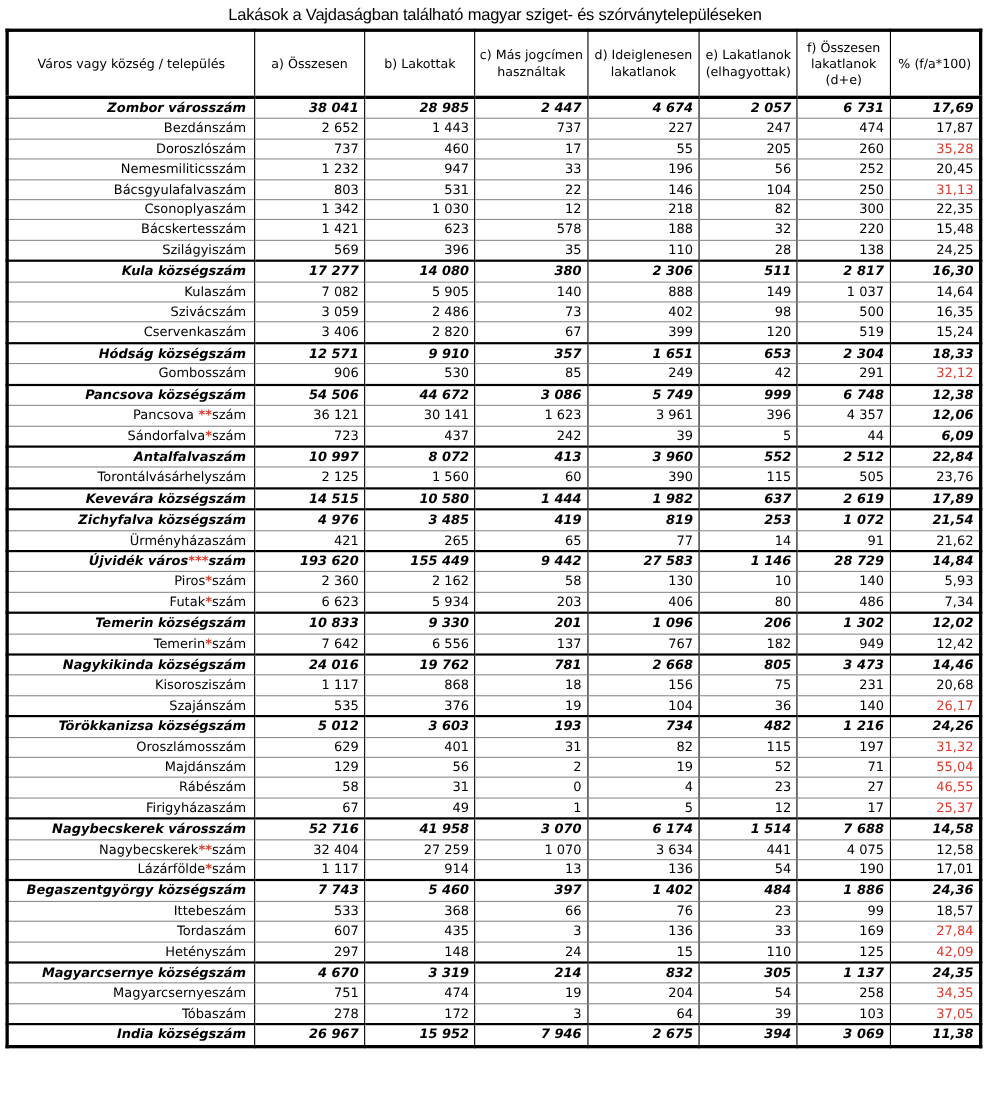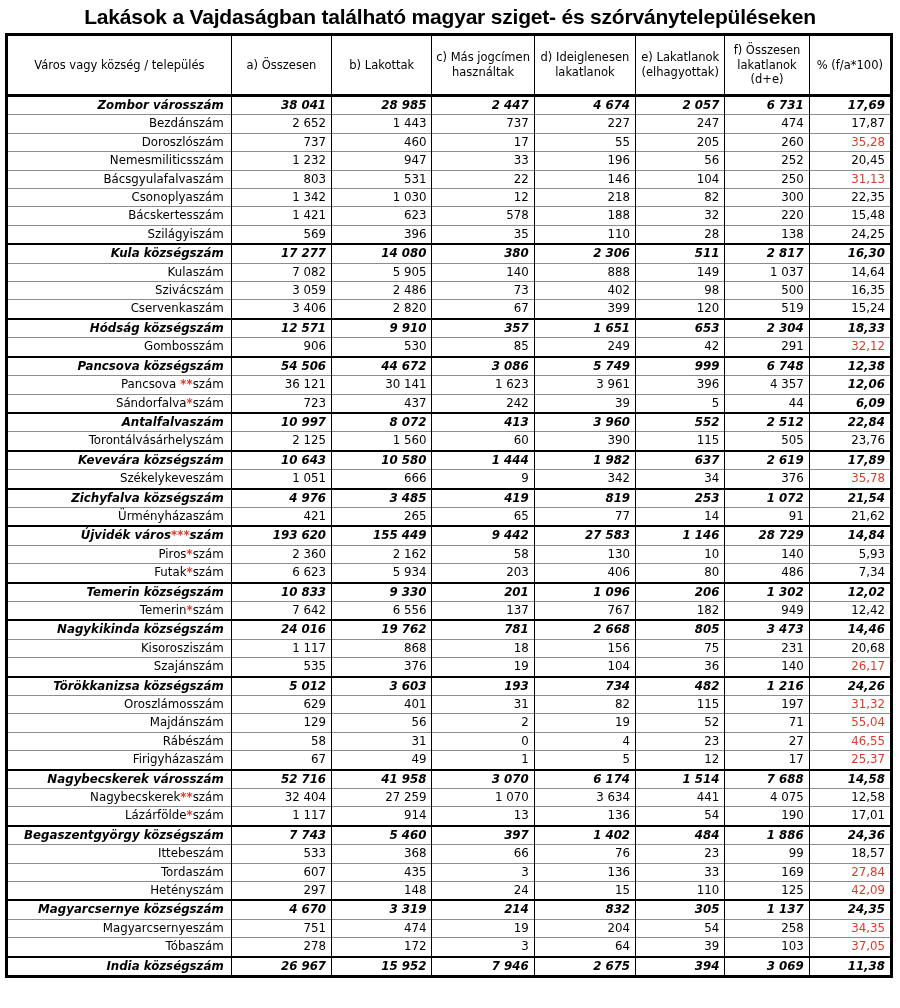--- a/index.html
+++ b/index.html
@@ -1,18 +1,18 @@
 <!DOCTYPE html>
 <html style="--red: #e0392b;"><head>
 <meta charset="utf-8">
 <style>
   html,body{margin:0;padding:0;background:#fff;}
   body{width:900px;height:1008px;font-family:"DejaVu Sans",sans-serif;overflow:hidden;}
   :root{--red:#e0392b;}
-  .title{font-family:"Liberation Sans",sans-serif;font-weight:bold;font-size:21px;
+  .title{font-family:"Liberation Sans",sans-serif;font-weight:normal;font-size:15px;
          text-align:center;padding:5px 0 4px;color:#000;letter-spacing:-0.2px;}
   table{border-collapse:collapse;table-layout:fixed;margin-left:5px;width:888px;}
   table{border:3px solid #000;}
   thead th{border:1px solid #000;border-bottom:3px solid #000;background:#fff;
            font-size:11.5px;font-weight:400;text-align:center;vertical-align:middle;
            padding:2px 2px;height:54px;line-height:1.3;color:#000;}
   td{border-right:1px solid #000;border-top:1px solid #8c8c8c;
      font-size:11.8px;line-height:15.4px;padding:1px 5px 1px 3px;
      white-space:nowrap;overflow:hidden;color:#000;}
   tbody tr.group td{border-top:2.5px solid #000;font-weight:bold;font-style:italic;}
@@ -338,42 +338,27 @@
         <td class="num">505</td>
         <td class="num">23,76</td>
       </tr>
       <tr class="group">
         <td class="name-cell">
           <div class="name-flex">
             <span><span>Kevevára község</span></span>
             <span class="unit">szám</span>
           </div>
         </td>
-        <td class="num">10 643</td>
+        <td class="num">14 515</td>
         <td class="num">10 580</td>
         <td class="num">1 444</td>
         <td class="num">1 982</td>
         <td class="num">637</td>
         <td class="num">2 619</td>
         <td class="num">17,89</td>
-      </tr>
-      <tr class="">
-        <td class="name-cell">
-          <div class="name-flex">
-            <span><span>Székelykeve</span></span>
-            <span class="unit">szám</span>
-          </div>
-        </td>
-        <td class="num">1 051</td>
-        <td class="num">666</td>
-        <td class="num">9</td>
-        <td class="num">342</td>
-        <td class="num">34</td>
-        <td class="num">376</td>
-        <td class="num red">35,78</td>
       </tr>
       <tr class="group">
         <td class="name-cell">
           <div class="name-flex">
             <span><span>Zichyfalva község</span></span>
             <span class="unit">szám</span>
           </div>
         </td>
         <td class="num">4 976</td>
         <td class="num">3 485</td>

